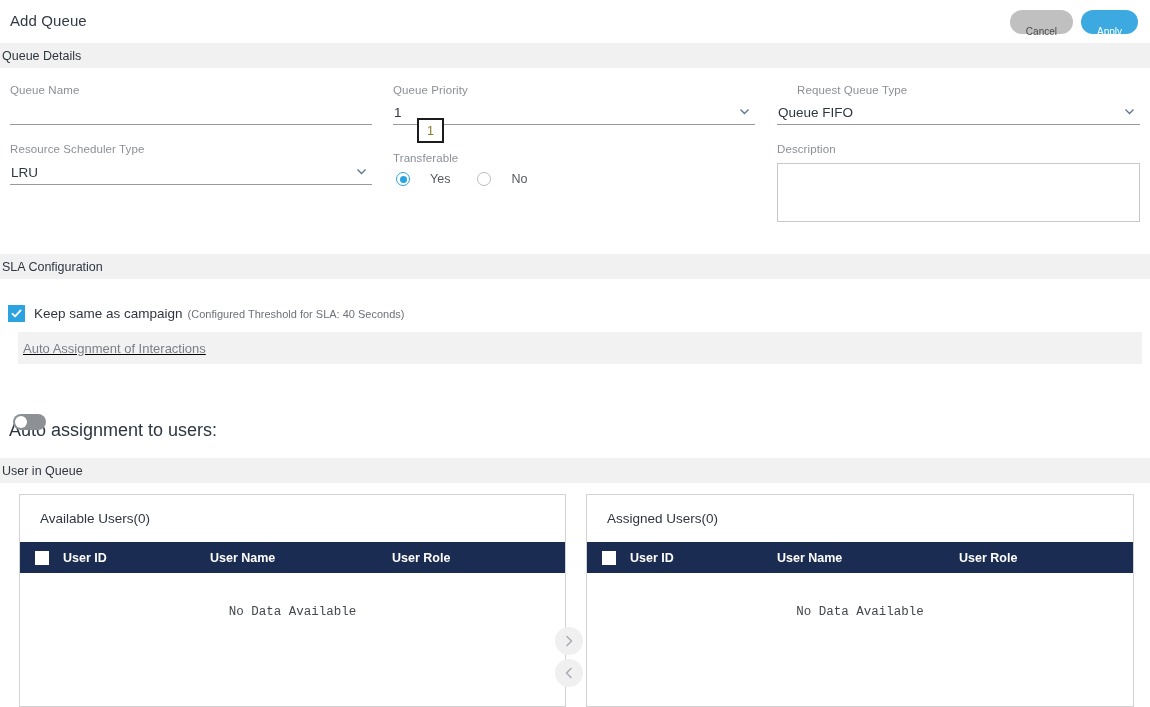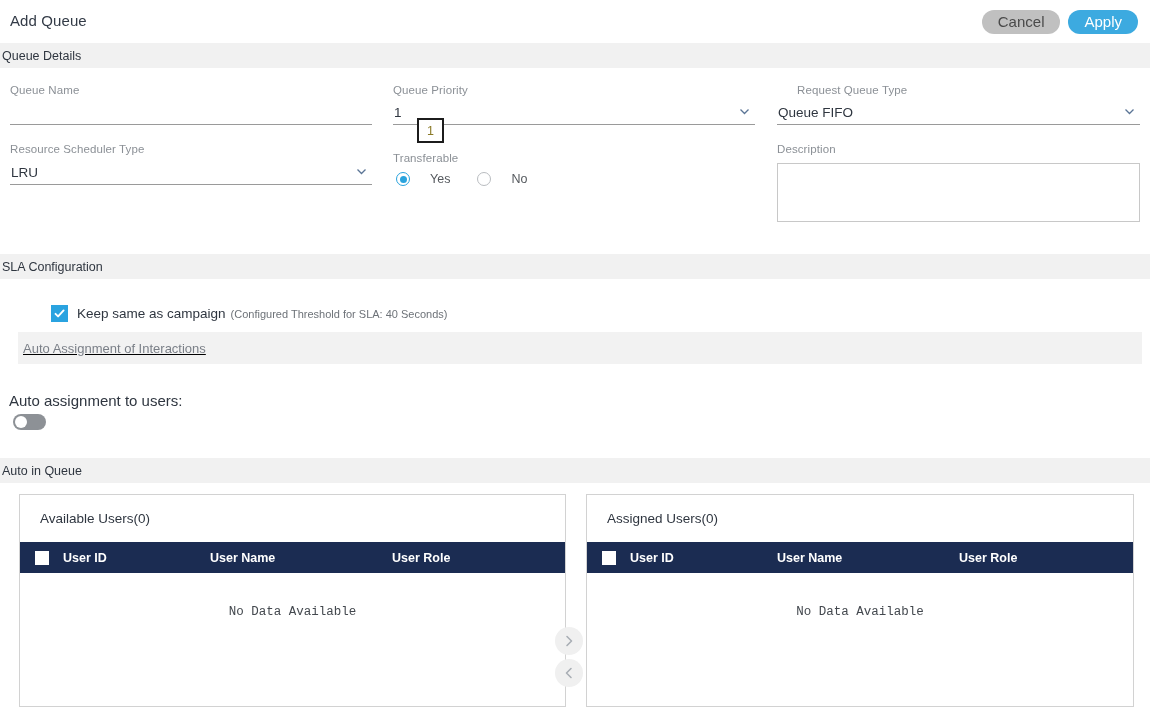--- a/index.html
+++ b/index.html
@@ -28,24 +28,24 @@
     background:#fff;
   }
   .page-title {
     position:absolute; left:10px; top:12px;
     font-size:15px; color:#333b47; font-weight:400;
     letter-spacing:.1px;
   }
   .btn-group { position:absolute; right:12px; top:10px; display:flex; gap:8px; }
   .btn {
     border:none; outline:none; cursor:pointer;
-    height:24px; padding:0 16px;
+    height:24px; padding:10px 16px;
     border-radius:12px;
     font-family:"Liberation Sans", sans-serif;
-    font-size:15px; line-height:24px;
+    font-size:10px; line-height:24px;
   }
   .btn-cancel { background:#c0c0c0; color:#4a4a4a; }
   .btn-apply  { background:#3caae0; color:#ffffff; }
 
   
   .band {
     position:absolute; left:0; width:1150px; height:25px;
     background:#f1f1f1;
     display:flex; align-items:center;
   }
@@ -107,32 +107,32 @@
     border:1.5px solid #b9bcc0; background:#fff;
     display:flex; align-items:center; justify-content:center;
   }
   .radio.checked { border-color:#29a3dd; }
   .radio.checked::after {
     content:""; width:7px; height:7px; border-radius:50%; background:#29a3dd;
   }
   .radio-label { font-size:12.5px; color:#55595e; }
 
   
-  .cb-row { position:absolute; display:flex; align-items:center;margin-left:43px; }
+  .cb-row { position:absolute; display:flex; align-items:center; }
   .cbox {
     width:17px; height:17px; background:#2aa3e0;
     display:flex; align-items:center; justify-content:center;
     cursor:pointer; flex:none;
   }
   .cbox svg { display:block; }
   .cb-main { font-size:13.5px; color:#2f3640; margin-left:9px; }
   .cb-sub  { font-size:11px; color:#6d7278; margin-left:5px; }
 
   
-  .tog-label { position:absolute; font-size:15px; color:#2f3640; }
+  .tog-label { position:absolute; font-size:18px; color:#2f3640;margin-top:28px; }
   .toggle {
     position:absolute;
     width:33px; height:16px; border-radius:8px;
     background:#8d9196; cursor:pointer;
   }
   .toggle::after {
     content:""; position:absolute; left:2px; top:2px;
     width:12px; height:12px; border-radius:50%; background:#ffffff;
   }
 
@@ -253,21 +253,21 @@
   </div>
 
   <div class="subband" style="top:332px;text-decoration:underline;">
     <span class="subband-label">Auto Assignment of Interactions</span>
   </div>
 
   <div class="tog-label" style="left:9px; top:392px;">Auto assignment to users:</div>
   <div class="toggle" style="left:13px; top:414px;"></div>
 
   <div class="band" style="top:458px;">
-    <span class="band-label">Auto in Queue</span>
+    <span class="band-label">User in Queue</span>
   </div>
 
   <div class="tbl-panel" style="left:19px; width:547px;">
     <div class="tbl-caption">Available Users(0)</div>
     <div class="tbl-head">
       <span style="width:43px; display:flex; justify-content:center;">
         <span class="hdr-cb"></span>
       </span>
       <span style="width:147px;">User ID</span>
       <span style="width:182px;">User Name</span>

